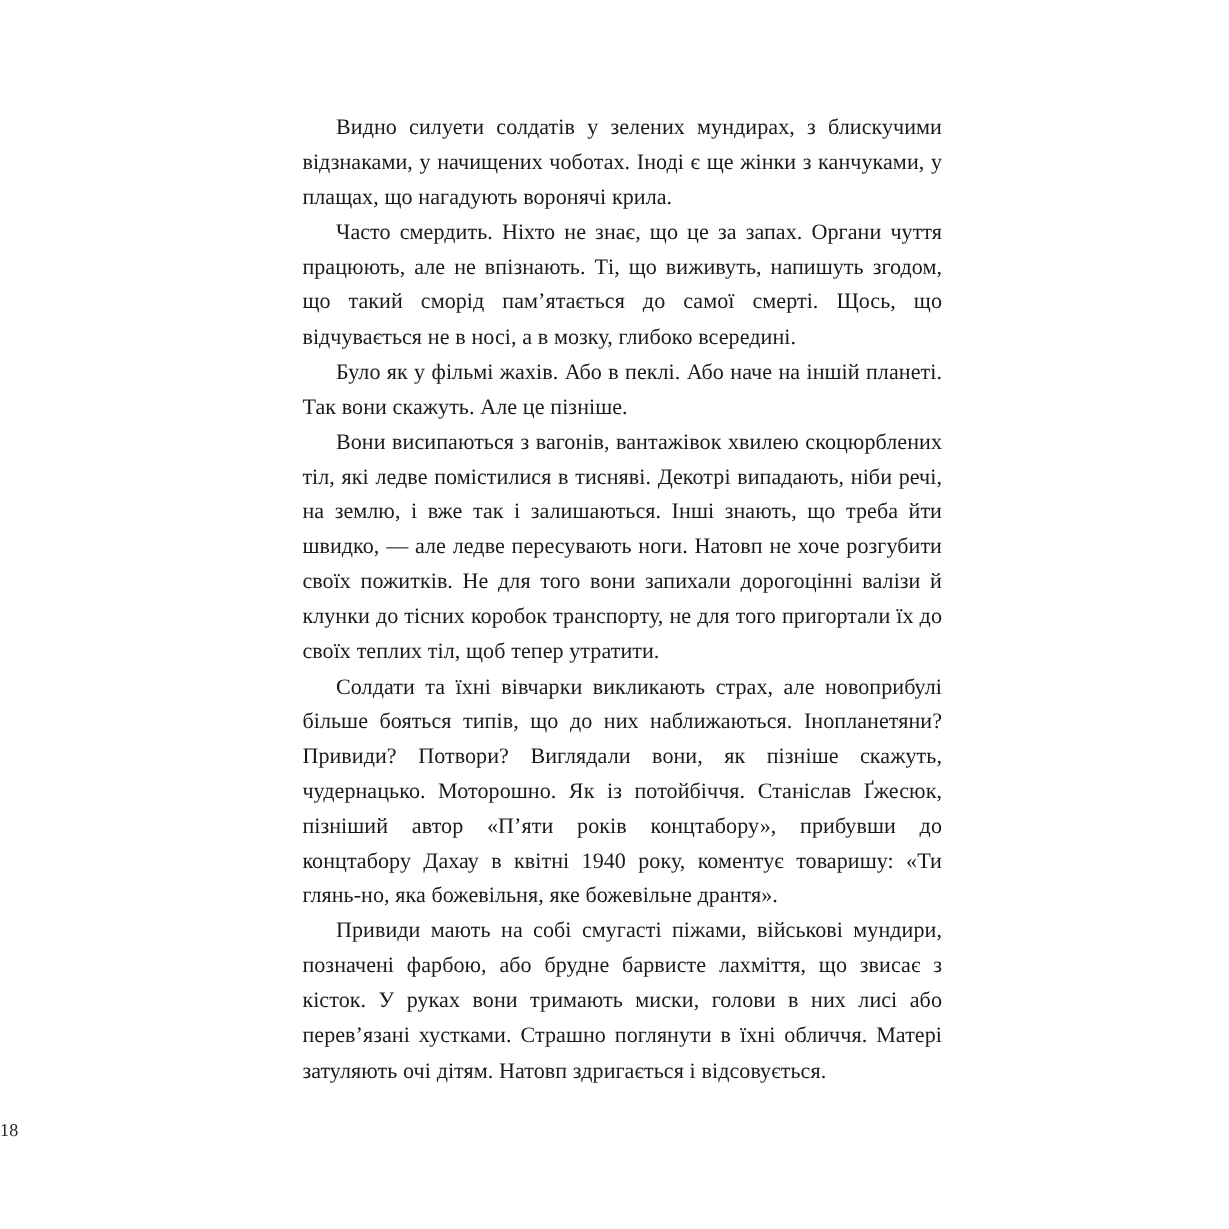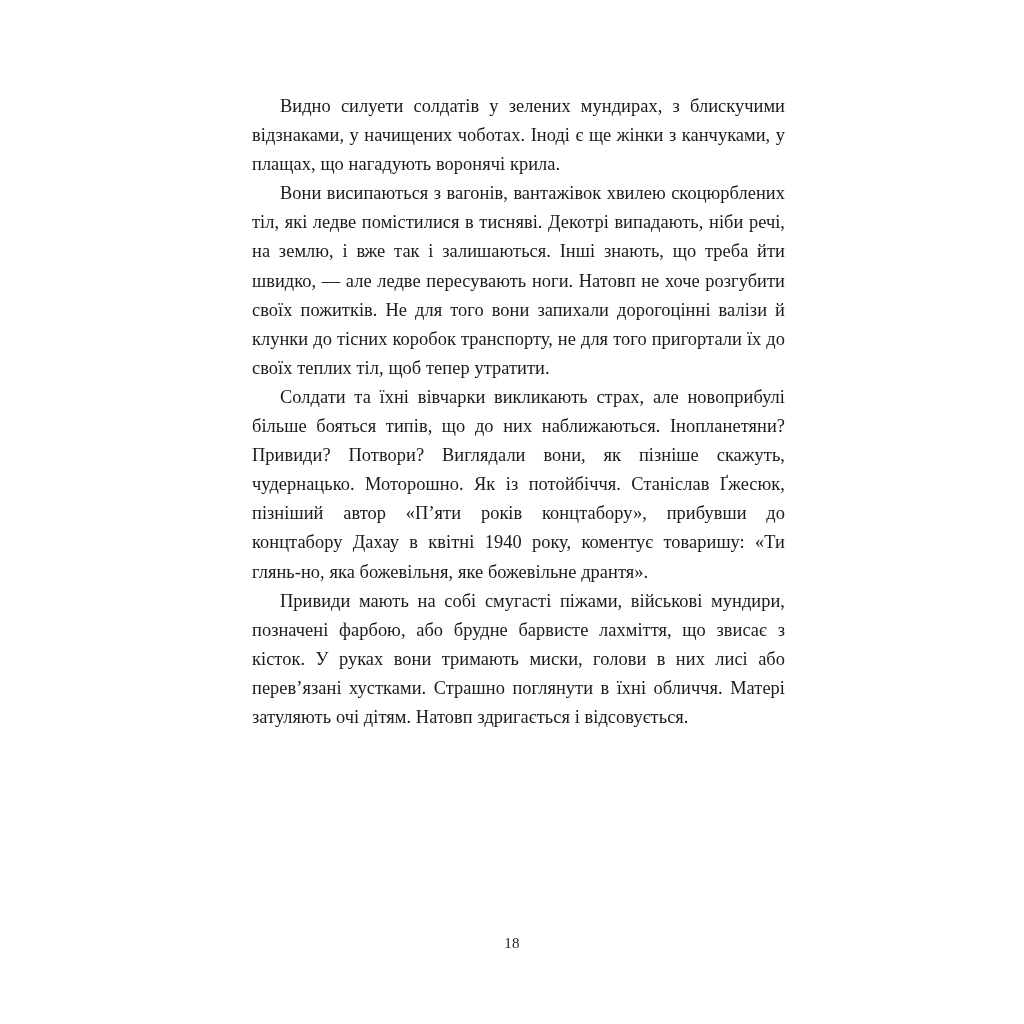--- a/index.html
+++ b/index.html
@@ -40,34 +40,35 @@
     word-spacing: 0.1px;
     hyphens: manual;
     -webkit-hyphens: manual;
   }
 
   .page-number {
     position: absolute;
     left: 0;
     right: 0;
     top: 934px;
-    text-align: center;
     font-size: 15px;
     line-height: 18px;
     color: #262626;
     letter-spacing: 0.3px;
   }
 </style>
 </head>
 <body>
 
 <div class="page">
 
   <div class="text-block">
     <p class="para">Видно силуети солдатів у зелених мундирах, з блискучими відзнаками, у начищених чоботах. Іноді є ще жінки з канчуками, у плащах, що нагадують воронячі крила.</p>
+    <p class="para">Часто смердить. Ніхто не знає, що це за запах. Органи чуття працюють, але не впізнають. Ті, що виживуть, напишуть згодом, що такий сморід пам’ятається до самої смерті. Щось, що відчувається не в носі, а в мозку, глибоко всередині.</p>
+    <p class="para">Було як у фільмі жахів. Або в пеклі. Або наче на іншій планеті. Так вони скажуть. Але це пізніше.</p>
     <p class="para">Вони висипаються з вагонів, вантажівок хвилею скоцюрблених тіл, які ледве помістилися в тисняві. Декотрі випадають, ніби речі, на землю, і вже так і залишаються. Інші знають, що треба йти швидко, — але ледве пересувають ноги. Натовп не хоче розгубити своїх пожитків. Не для того вони запихали дорогоцінні валізи й клунки до тісних коробок транспорту, не для того пригортали їх до своїх теплих тіл, щоб тепер утратити.</p>
     <p class="para">Солдати та їхні вівчарки викликають страх, але новоприбулі більше бояться типів, що до них наближаються. Інопланетяни? Привиди? Потвори? Виглядали вони, як пізніше скажуть, чудернацько. Моторошно. Як із потойбіччя. Станіслав Ґжесюк, пізніший автор «П’яти років концтабору», прибувши до концтабору Дахау в квітні 1940 року, коментує товаришу: «Ти глянь-но, яка божевільня, яке божевільне дрантя».</p>
     <p class="para">Привиди мають на собі смугасті піжами, військові мундири, позначені фарбою, або брудне барвисте лахміття, що звисає з кісток. У руках вони тримають миски, голови в них лисі або перев’язані хустками. Страшно поглянути в їхні обличчя. Матері затуляють очі дітям. Натовп здригається і відсовується.</p>
   </div>
 
   <div class="page-number">18</div>
 
 </div>
 
 </body></html>

